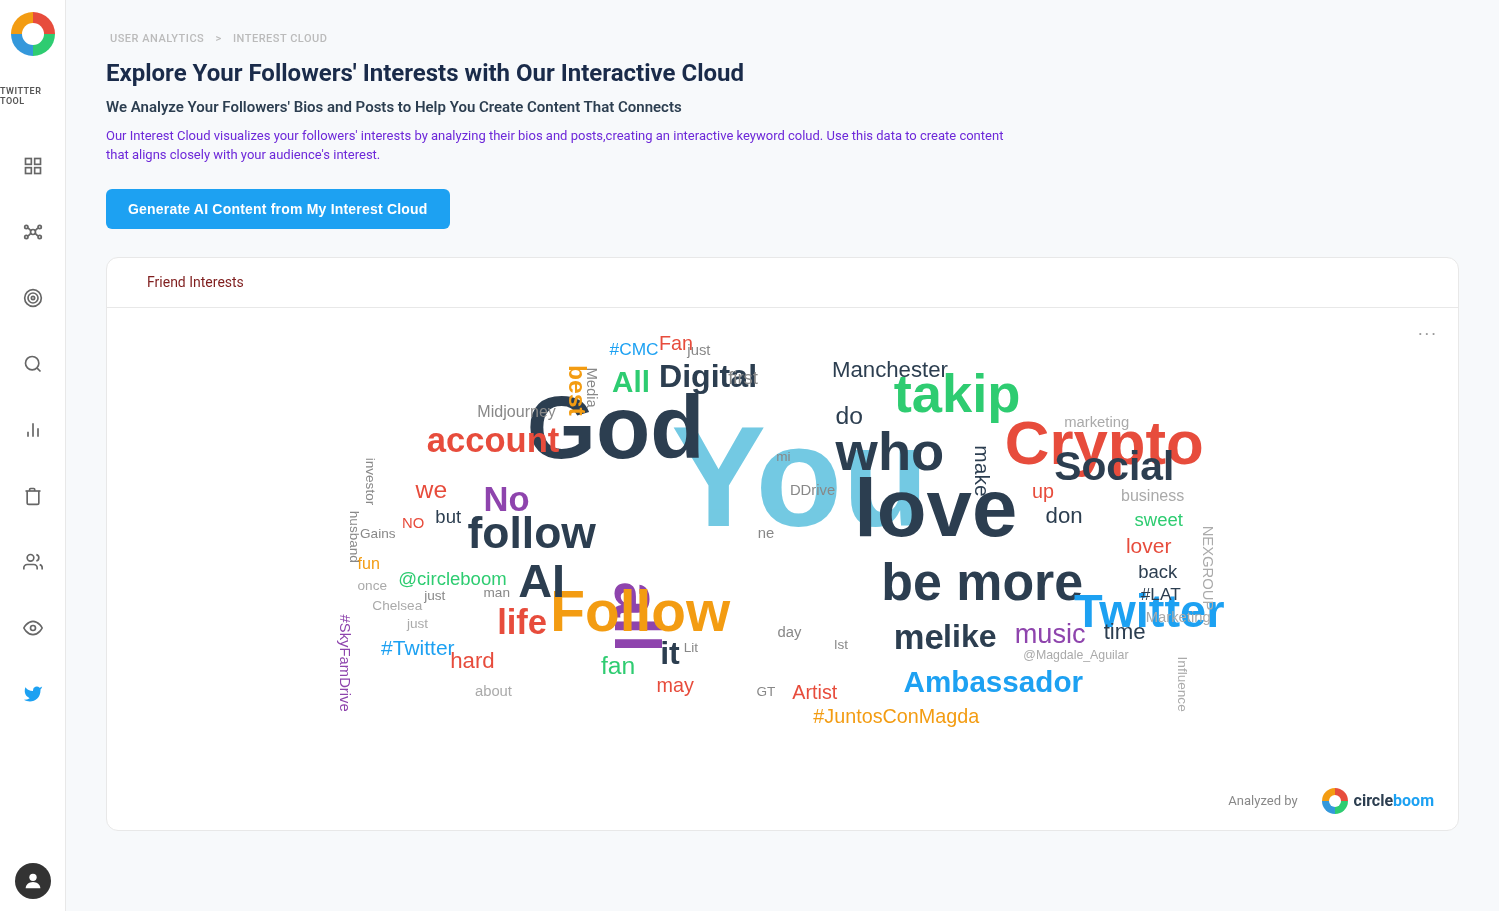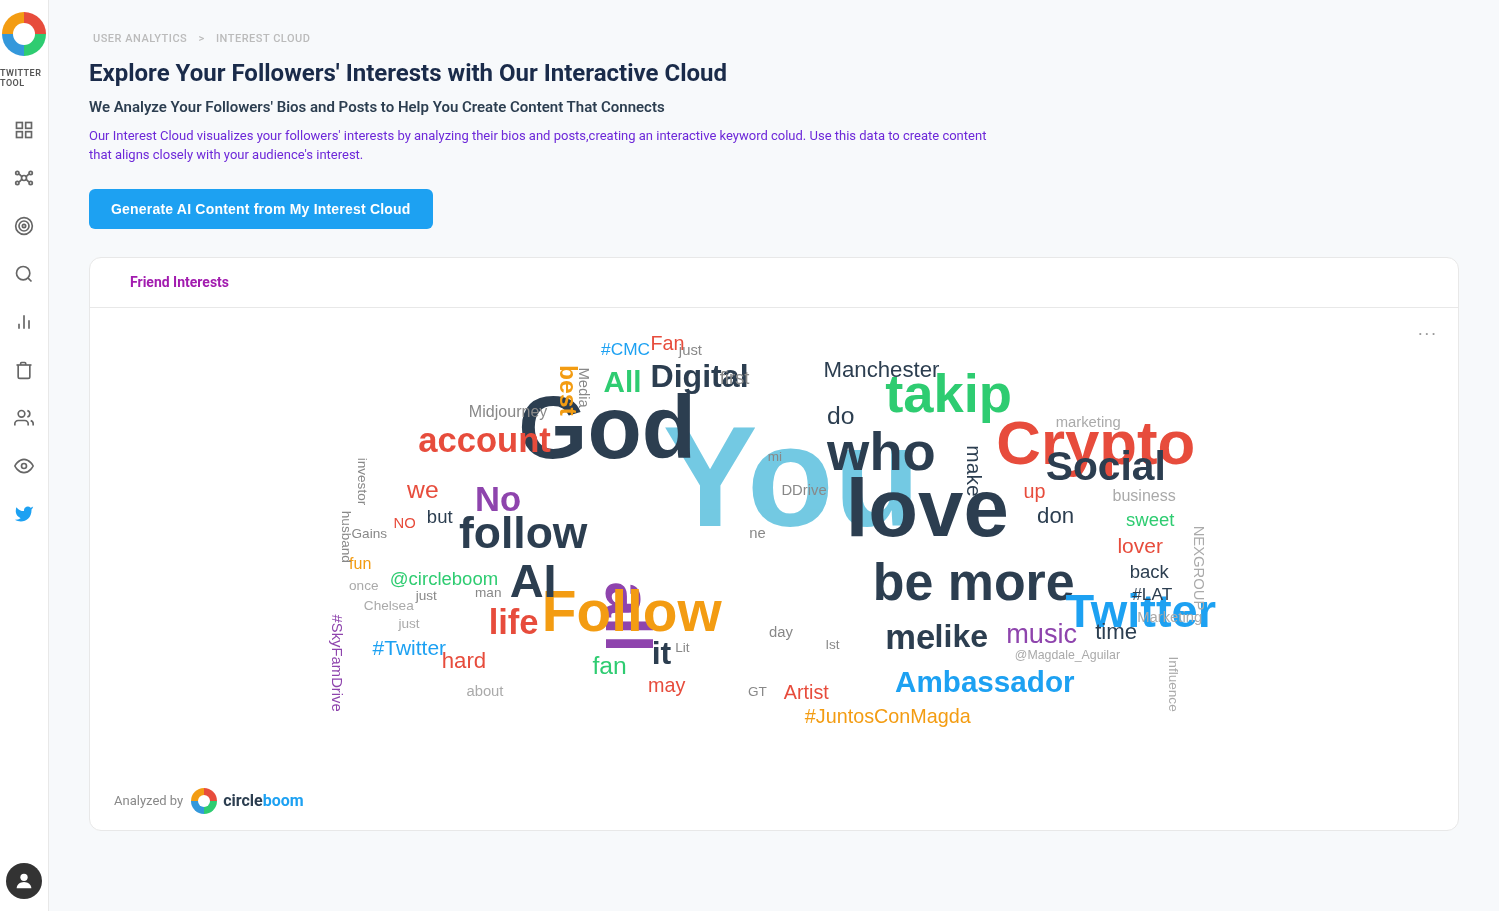--- a/index.html
+++ b/index.html
@@ -1,27 +1,27 @@
 <!DOCTYPE html>
 <html><head>
   <meta charset="utf-8">
   <style>
     * { margin: 0; padding: 0; box-sizing: border-box; }
     body { font-family: -apple-system, BlinkMacSystemFont, 'Segoe UI', Roboto, sans-serif; background: #f0f2f5; display: flex; height: 100vh; overflow: hidden; }
 
     
     .sidebar {
-      width: 49px;
+      width: 66px;
       background: #fff;
       display: flex;
       flex-direction: column;
       align-items: center;
       padding: 12px 0;
       border-right: 1px solid #e8e8e8;
-      gap: 4px;
+      gap: 22px;
       flex-shrink: 0;
       position: relative;
     }
     .sidebar-logo {
       width: 44px;
       height: 44px;
       border-radius: 50%;
       background: conic-gradient(#e74c3c 0deg 90deg, #2ecc71 90deg 180deg, #3498db 180deg 270deg, #f39c12 270deg 360deg);
       display: flex;
       align-items: center;
@@ -134,25 +134,25 @@
 
     
     .tabs {
       display: flex;
       border-bottom: 1px solid #e8e8e8;
       padding: 0 20px;
     }
     .tab {
       padding: 16px 20px;
       font-size: 14px;
-      color: #a21caf;
+      color: #7f1d1d;
       cursor: pointer;
       border-bottom: 2px solid transparent;
       margin-bottom: -1px;
-      font-weight: 700;
+      font-weight: 400;
     }
     .tab.active {
       color: #1a2b4a;
       border-bottom-color: #1a2b4a;
       font-weight: 600;
     }
 
     
     .word-cloud-container {
       position: relative;
@@ -172,23 +172,24 @@
     
     .word-cloud {
       width: 100%;
       height: 420px;
       position: relative;
     }
 
     
     .footer {
       display: flex;
+      justify-content: flex-end;
       align-items: center;
       padding: 16px 24px;
-      gap: 8px;
+      gap: 24px;
     }
     .footer-text {
       font-size: 13px;
       color: #888;
     }
     .footer-logo {
       display: flex;
       align-items: center;
       gap: 6px;
     }

